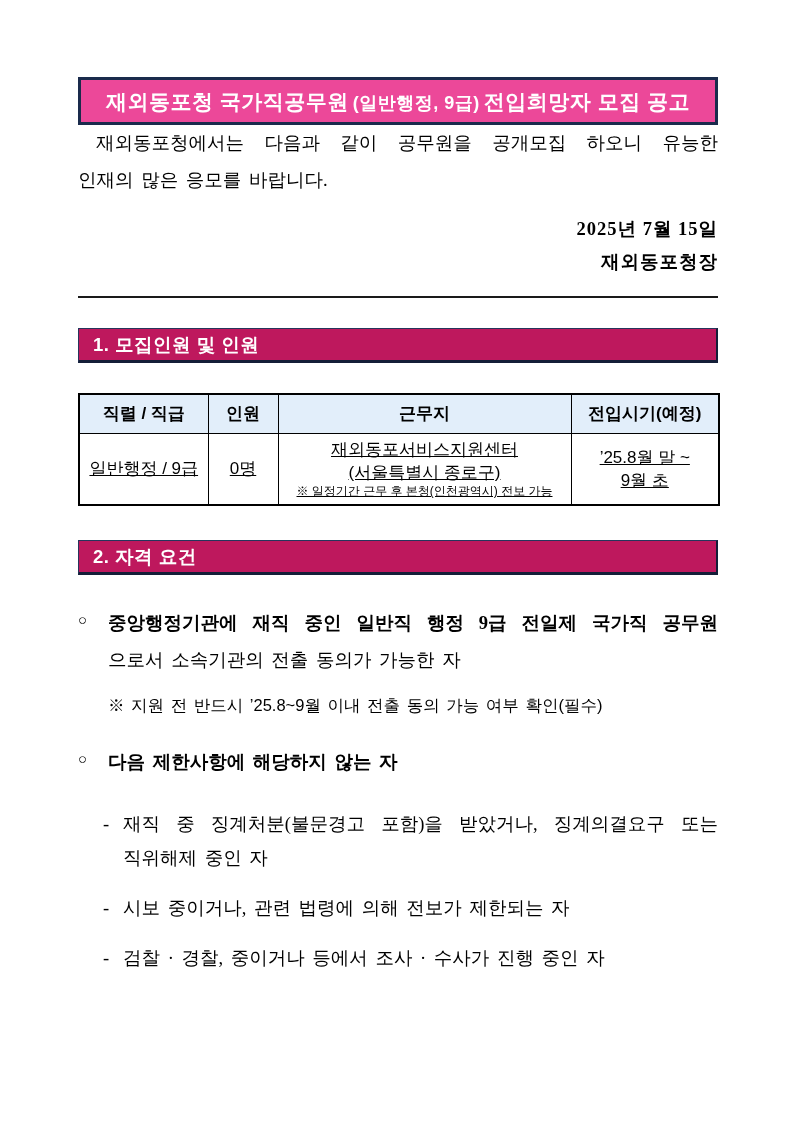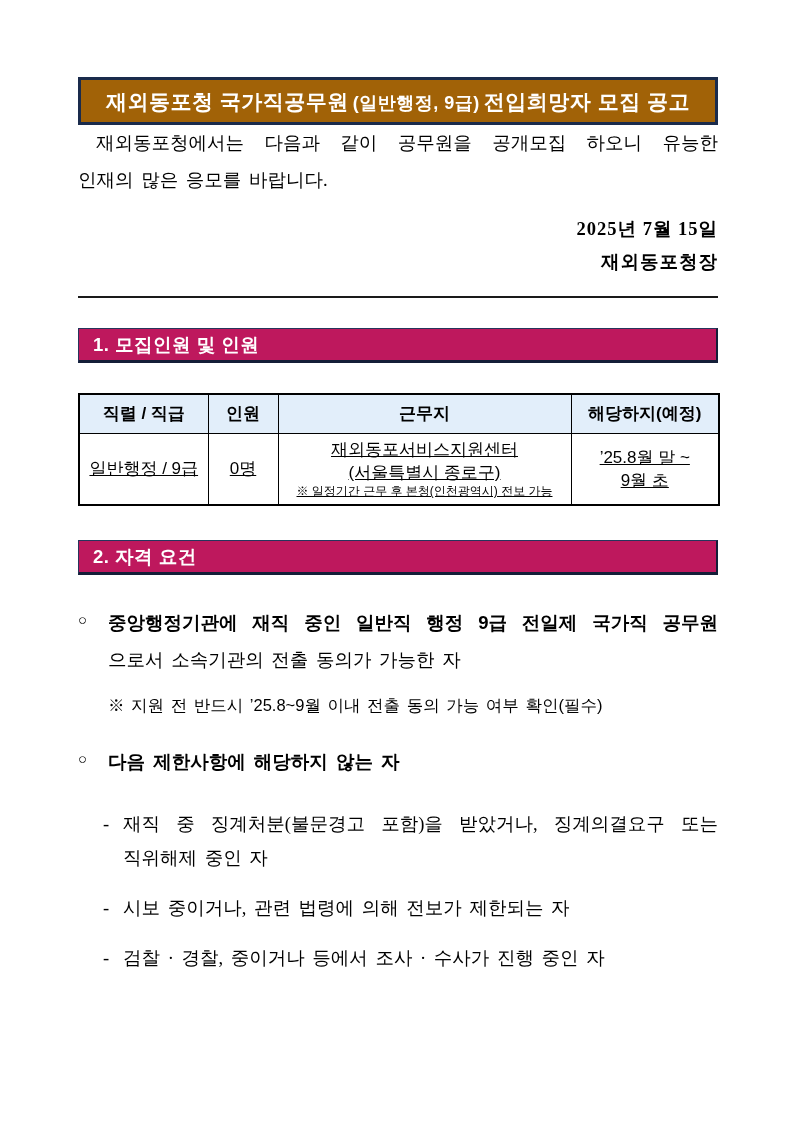--- a/index.html
+++ b/index.html
@@ -17,21 +17,21 @@
   .doc-number {
     font-family: "Liberation Sans", sans-serif;
     font-weight: 700;
     font-size: 15px;
     letter-spacing: 0.5px;
   }
   .title-banner {
     margin-top: 13px;
     height: 48px;
     line-height: 43px;
-    background: #a16207;
+    background: #ec4899;
     border: 3px solid #1A2B4C;
     text-align: center;
     color: #ffffff;
     font-weight: 700;
     font-size: 21px;
     letter-spacing: 0.5px;
     white-space: nowrap;
   }
   .title-banner .t-paren {
     font-size: 18px;
@@ -120,21 +120,21 @@
   .bullet.second { margin-top: 30px; }
   .bullet .marker {
     flex: none;
     width: 30px;
     font-size: 15px;
     padding-top: 3px;
     font-family: "Liberation Sans", sans-serif;
   }
   .bullet .content { flex: 1; }
   .b-bold {
-    font-family: Liberation Sans, sans-serif;
+    font-family: Liberation Serif, serif;
     font-weight: 700;
     line-height: 30px;
     word-spacing: 3px;
   }
   .b-bold.jlast { text-align: justify; text-align-last: justify; }
   .b-normal {
     font-family: "Liberation Serif", serif;
     line-height: 30px;
     margin-top: 7px;
     word-spacing: 3px;
@@ -190,21 +190,21 @@
       <col class="col-rank">
         <col class="col-count">
         <col class="col-work">
         <col class="col-period">
     </colgroup>
     <thead>
       <tr>
         <th>직렬 / 직급</th>
         <th>인원</th>
         <th>근무지</th>
-        <th>해당하지(예정)</th>
+        <th>전입시기(예정)</th>
       </tr>
     </thead>
     <tbody>
       <tr>
         <td>일반행정 / 9급</td>
         <td>0명</td>
         <td>
           <div>재외동포서비스지원센터</div>
           <div>(서울특별시 종로구)</div>
           <div class="cell-note">※ 일정기간 근무 후 본청(인천광역시) 전보 가능</div>

